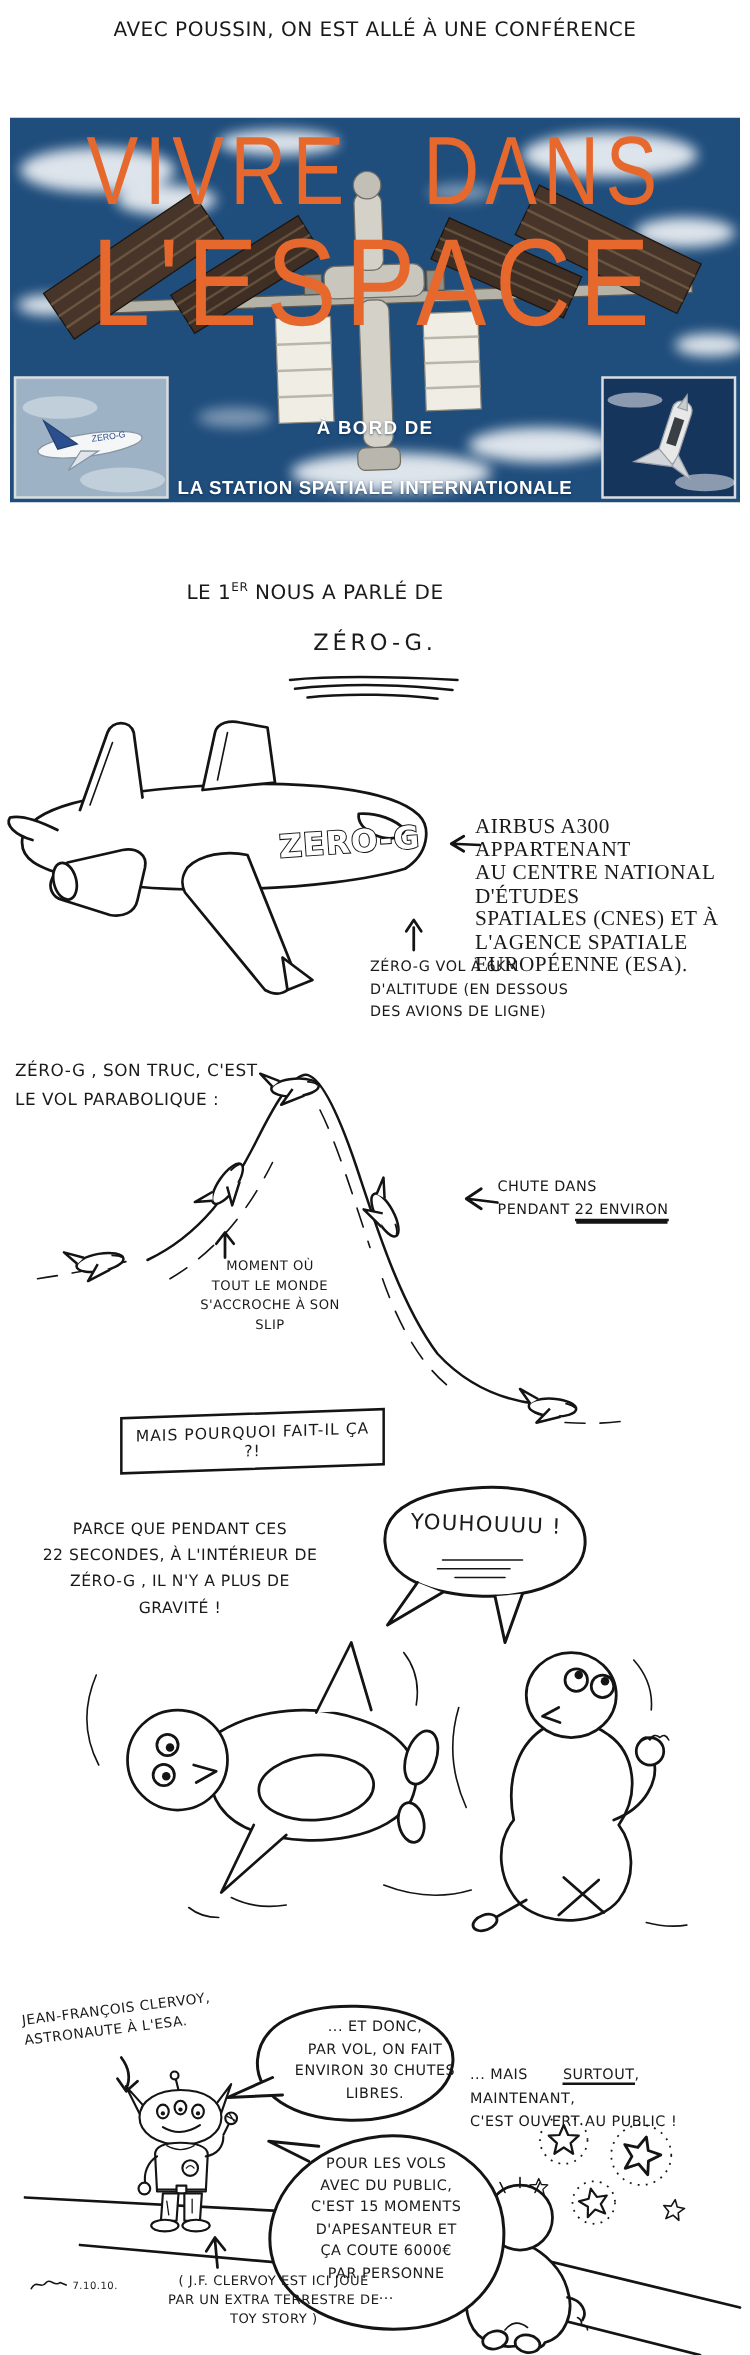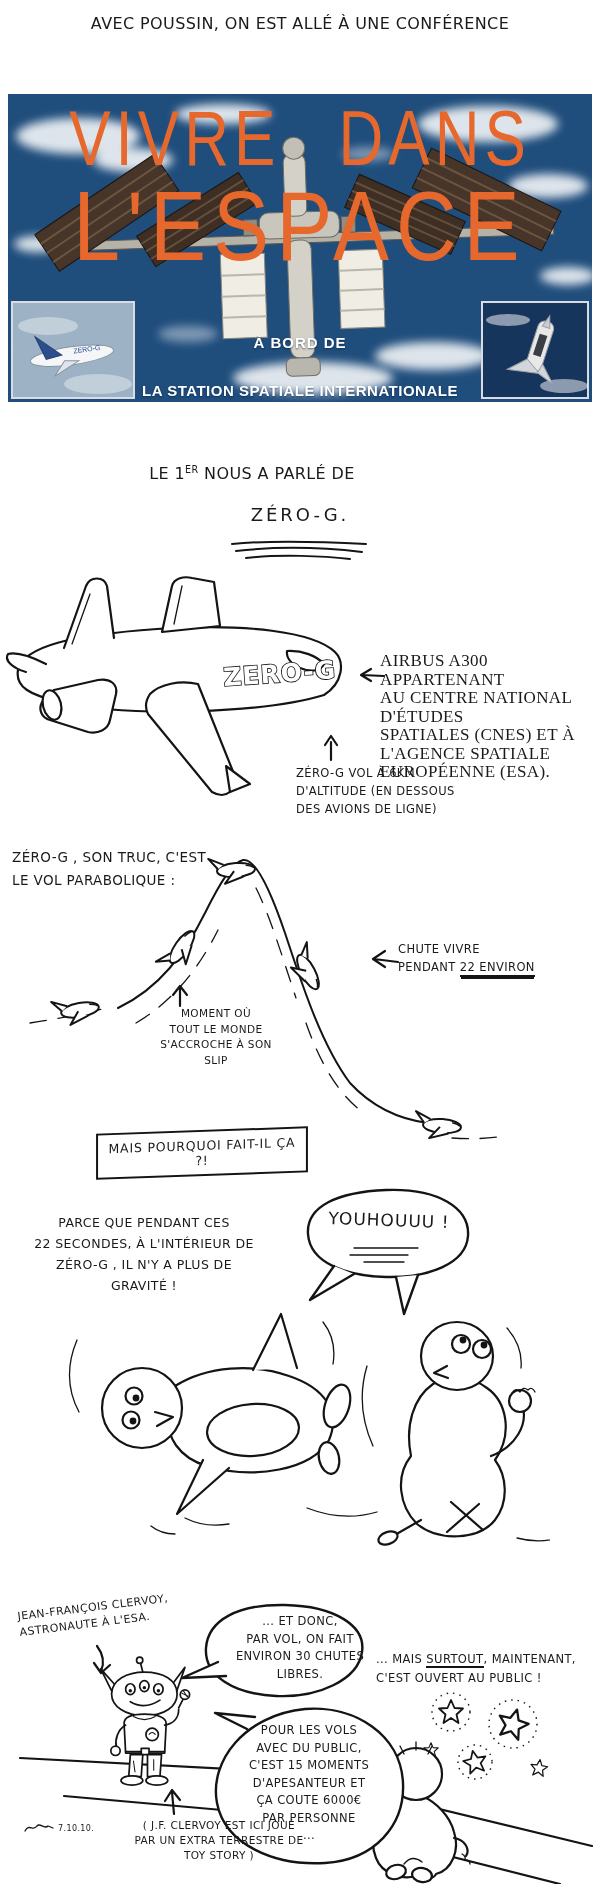--- a/index.html
+++ b/index.html
@@ -6,21 +6,21 @@
   #stage{position:relative;width:600px;height:1884px;background:#fff;overflow:hidden;
          font-family:"DejaVu Sans",sans-serif;color:#141414;}
   .abs{position:absolute;}
   .hw{font-family:"DejaVu Sans",sans-serif;color:#1a1a1a;letter-spacing:.4px;}
   .ml{white-space:pre-line;}
   .ctr{text-align:center;}
   .ink{fill:none;stroke:#141414;stroke-width:2.2;stroke-linecap:round;stroke-linejoin:round;}
   .inkf{fill:#ffffff;stroke:#141414;stroke-width:2.2;stroke-linecap:round;stroke-linejoin:round;}
   .thin{stroke-width:1.3;}
   .du{border-bottom:2px solid #141414;box-shadow:0 3px 0 -1px #141414;padding-bottom:1px;}
-  .u2{border-bottom:2px solid #141414;}
+  .u2{border-bottom:2px solid #141414;margin-left:24px;}
   .banner-title{position:absolute;left:8px;width:584px;text-align:center;
     color:#e7682c;font-family:"Liberation Sans",sans-serif;font-weight:400;line-height:.95;}
   .bsub{position:absolute;left:8px;width:584px;text-align:center;color:#ffffff;
     font-family:"Liberation Sans",sans-serif;font-weight:700;text-shadow:0 1px 2px rgba(0,30,60,.6);}
   .qbox{border:2.4px solid #141414;background:#fff;padding:6px 6px;transform:rotate(-2deg) skewX(-2deg);}
 </style>
 </head>
 <body>
 
 <div id="stage">
@@ -177,21 +177,21 @@
     <use href="#mp" transform="translate(182,109) rotate(-55)"></use>
     <use href="#mp" transform="translate(236,32) rotate(-4)"></use>
     <use href="#mp" transform="translate(308,134) rotate(62)"></use>
     <use href="#mp" transform="translate(442,288) rotate(4)"></use>
     <path class="ink" d="M398,124 L374,121 M385,113 L373,121 L385,129"></path>
     <path class="ink" d="M180,168 L180,150 M173,157 L180,148 L187,157"></path>
   </svg>
   <div class="abs hw ml" style="left:12px;top:846px;width:240px;font-size:13.5px;line-height:23px;">ZÉRO-G , SON TRUC, C'EST
 LE VOL PARABOLIQUE :</div>
   <div class="abs hw" style="left:398px;top:940px;width:170px;font-size:11.5px;line-height:18px;">
-    <span class="ml">CHUTE VIVRE</span><br>
+    <span class="ml">CHUTE DANS</span><br>
     <span><span>PENDANT </span><span class="du"><span>22</span><span> ENVIRON</span></span></span>
   </div>
   <div class="abs hw ml ctr" style="left:146px;top:1006px;width:140px;font-size:10.5px;line-height:15.5px;">MOMENT OÙ
 TOUT LE MONDE
 S'ACCROCHE À SON
 SLIP</div>
   <div class="abs hw ctr qbox" style="left:96px;top:1130px;width:196px;font-size:12.5px;letter-spacing:.8px;">MAIS POURQUOI FAIT-IL ÇA ?!</div>
 
   <div class="abs hw ml ctr" style="left:20px;top:1212px;width:248px;font-size:12.5px;line-height:21px;">PARCE QUE PENDANT CES
 22 SECONDES, À L'INTÉRIEUR DE

